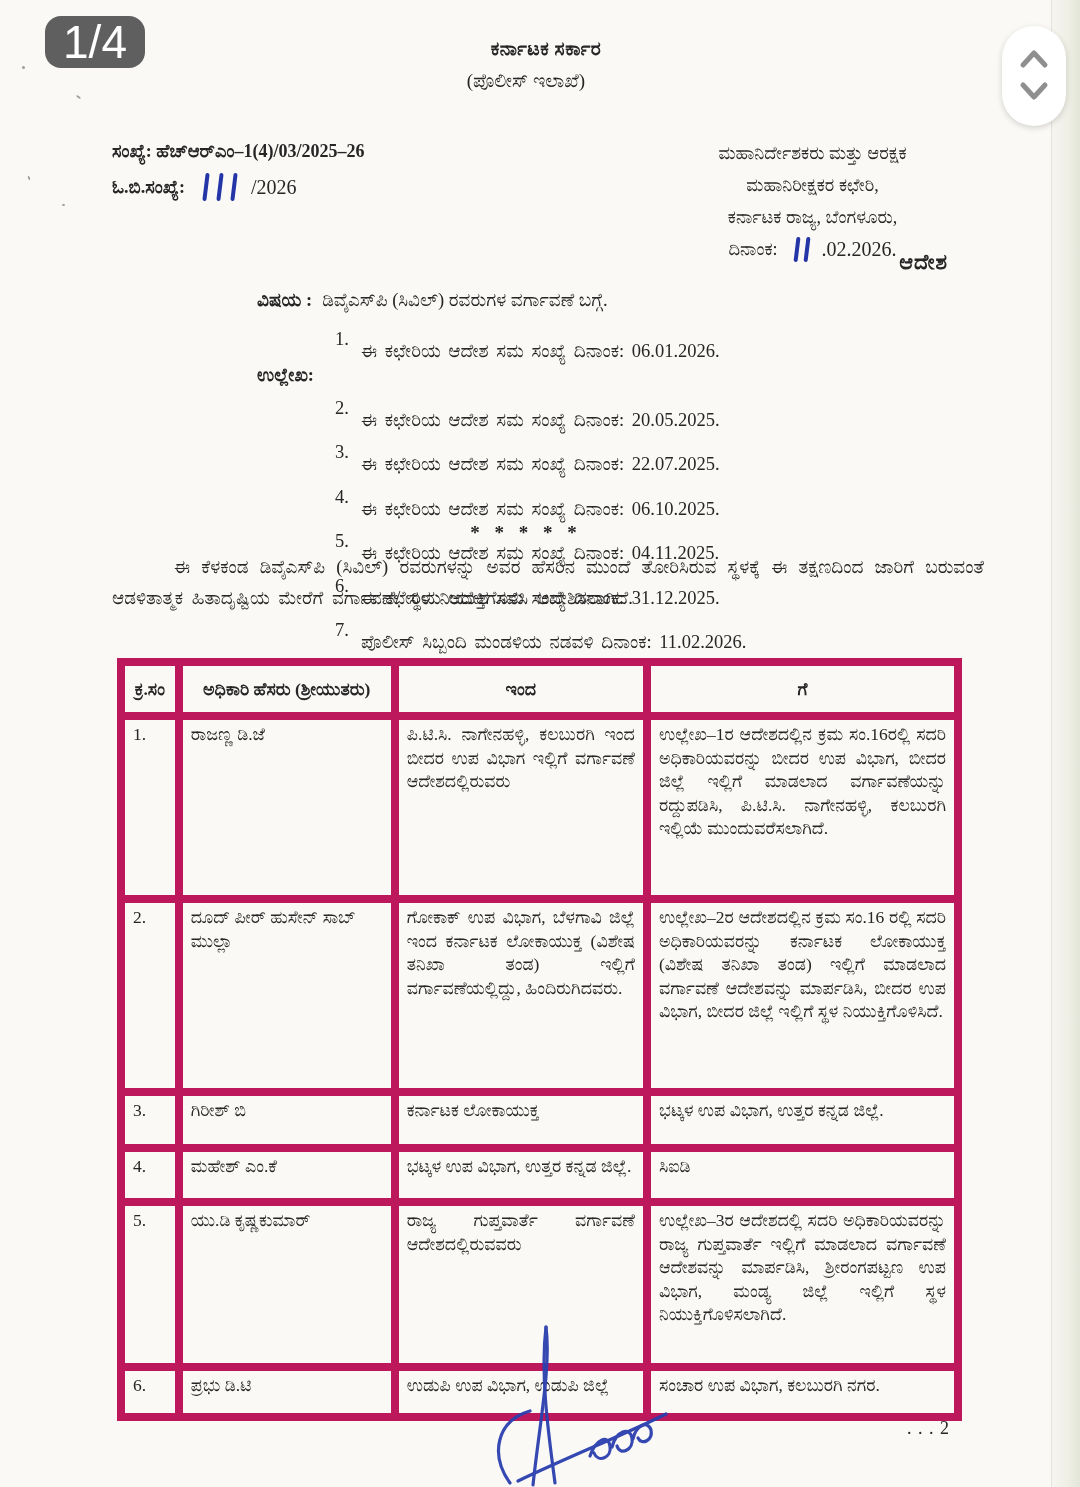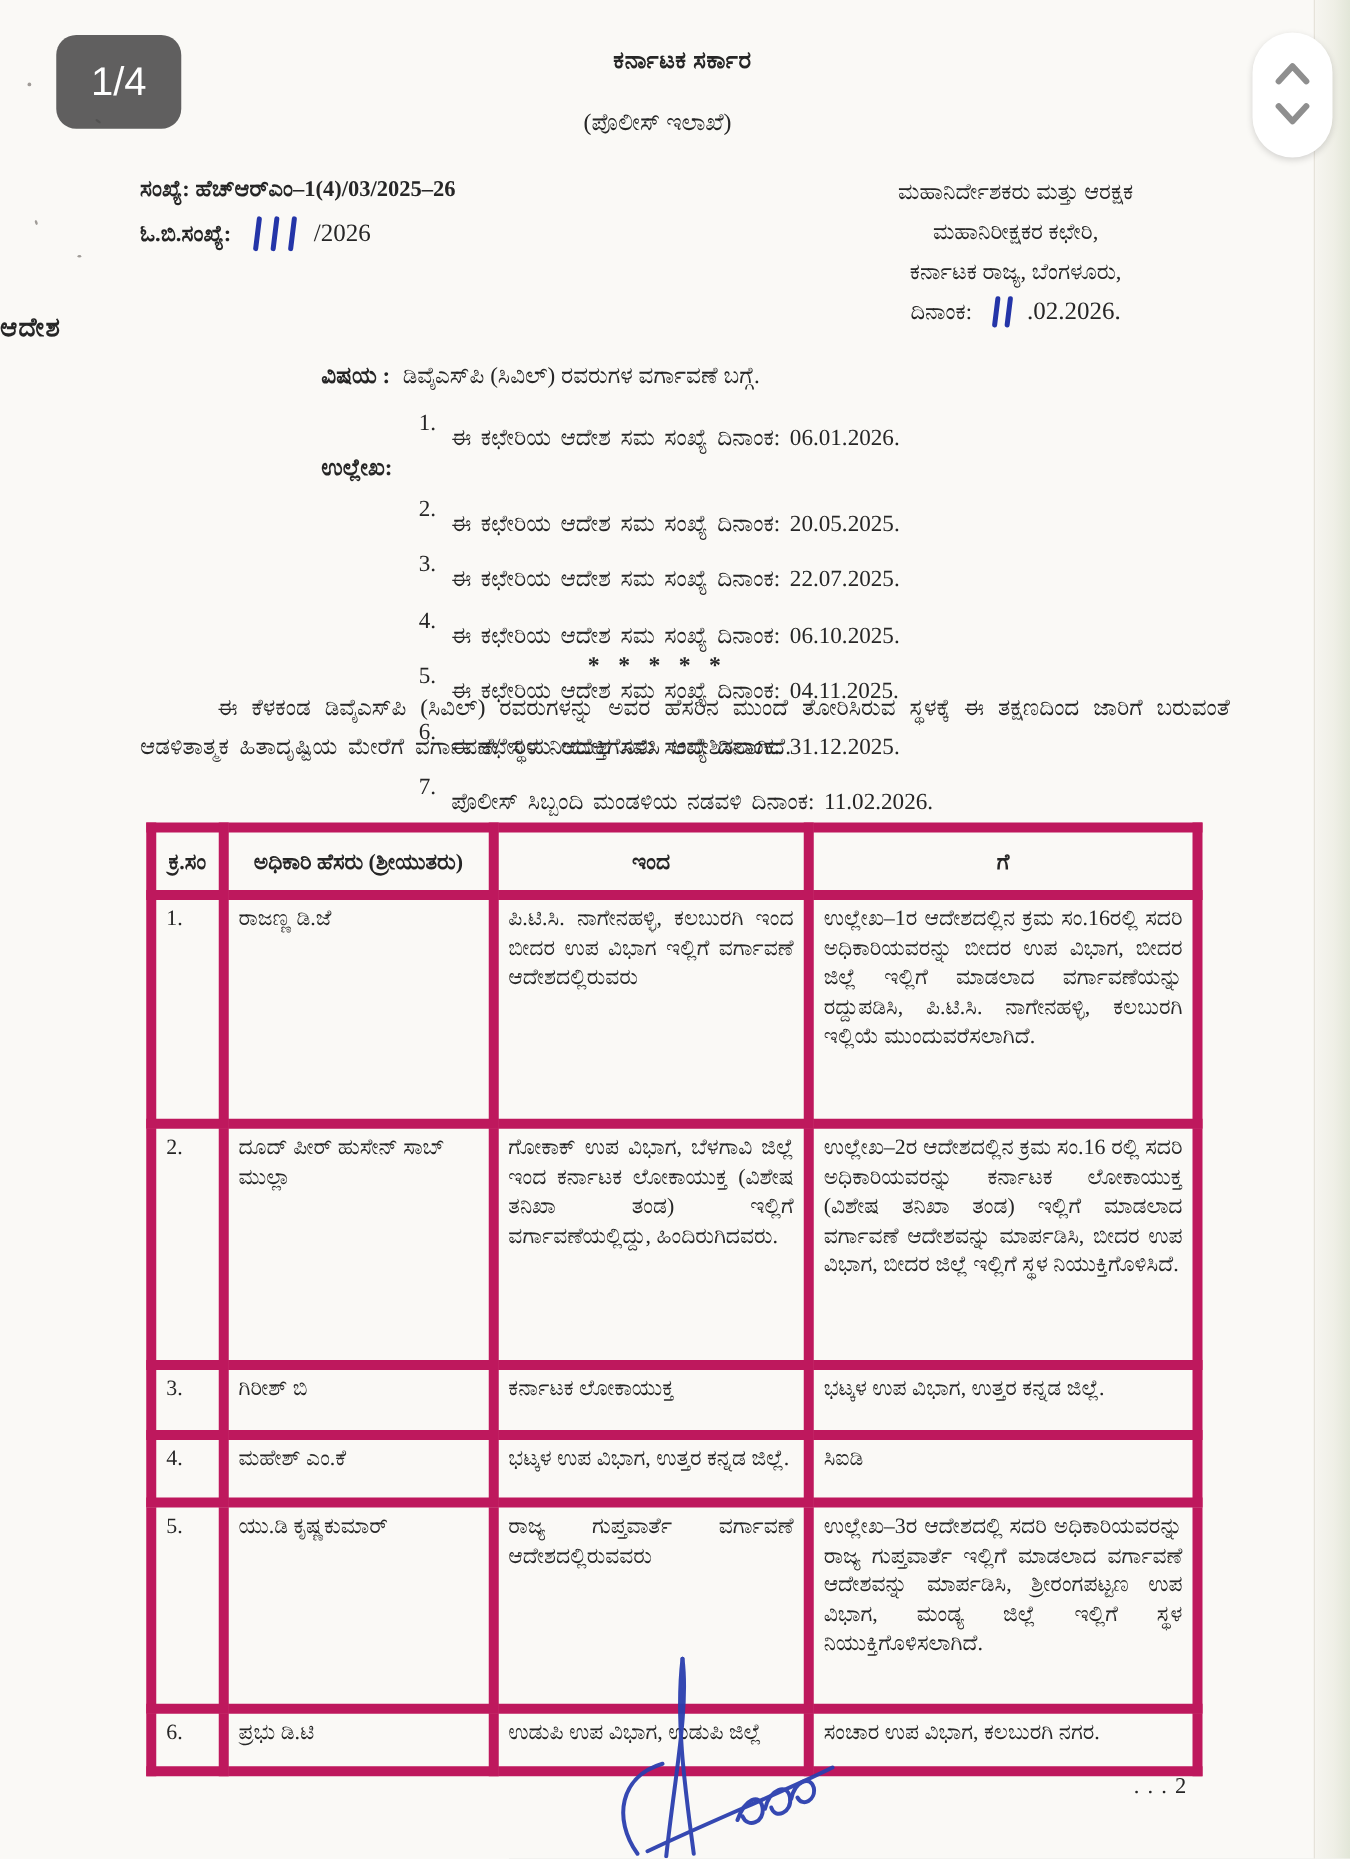--- a/index.html
+++ b/index.html
@@ -7,44 +7,44 @@
     position:relative;width:1080px;height:1487px;overflow:hidden;
     background:#faf9f6;
     font-family:"Liberation Serif","DejaVu Serif",serif;
     color:#262626;
   }
   
   .edge-strip{position:absolute;top:0;right:0;bottom:0;width:28px;
     background:linear-gradient(to right,#f6f5f0,#efefe6 55%,#e2e6d8);
     border-left:1px solid #e6e3da;}
   
-  .page-badge{position:absolute;left:45px;top:28px;width:100px;height:75px;
+  .page-badge{position:absolute;left:45px;top:16px;width:100px;height:52px;
     background:rgba(68,68,68,.85);border-radius:16px;color:#fff;
-    font-family:"Liberation Sans",sans-serif;font-size:32px;
+    font-family:"Liberation Sans",sans-serif;font-size:46px;
     display:flex;align-items:center;justify-content:center;z-index:6;}
   .scroll-pill{position:absolute;left:1002px;top:26px;width:64px;height:100px;
     background:#fff;border-radius:32px;box-shadow:0 2px 6px rgba(0,0,0,.16);
     display:flex;flex-direction:column;align-items:center;justify-content:center;gap:2px;z-index:6;}
   .scroll-btn{width:40px;height:32px;border:none;background:transparent;cursor:pointer;
     display:flex;align-items:center;justify-content:center;padding:0;}
   
   .doc-header{position:absolute;left:0;top:38px;width:1052px;text-align:center;}
   .doc-header .t1{font-size:19px;font-weight:600;letter-spacing:.5px;padding-left:40px;}
-  .doc-header .t2{font-size:19px;margin-top:28px;}
+  .doc-header .t2{font-size:19px;margin-top:10px;}
   .num-block{position:absolute;left:112px;top:133px;font-size:18px;font-weight:600;line-height:36px;}
   .ob-line{display:flex;align-items:center;}
   .hand-strokes{display:inline-flex;align-items:center;margin:0 10px 0 14px;}
   .hand-strokes i{display:inline-block;width:4px;background:#2435a8;border-radius:2px;
     transform:rotate(7deg);margin:0 5px;}
   .ob-line .hand-strokes i{height:28px;}
   .date-strokes i{height:25px;margin:0 3px;}
   .office-block{position:absolute;left:645px;top:137px;width:335px;text-align:center;
     font-size:18px;line-height:32px;}
   .date-line{display:flex;align-items:center;justify-content:center;}
-  .order-title{position:absolute;left:0;top:250px;width:948px;text-align:left;
+  .order-title{position:absolute;left:0;top:250px;width:948px;text-align:right;
     font-size:21px;font-weight:700;letter-spacing:1px;}
   .subject-row{position:absolute;left:257px;top:290px;font-size:18.5px;display:flex;}
   .subject-row .lbl{font-weight:700;margin-right:10px;}
   .ref-block{position:absolute;left:257px;top:323px;font-size:18.5px;}
   .ref-row{display:flex;line-height:32.5px;}
   .ref-lbl{width:78px;font-weight:700;flex:0 0 78px;margin-top:36px;}
   .ref-num{width:26px;flex:0 0 26px;}
   .ref-text{word-spacing:3px;margin-top:12px;}
   .separator{position:absolute;left:0;top:522px;width:1052px;text-align:center;
     font-size:19px;font-weight:700;letter-spacing:5px;}

